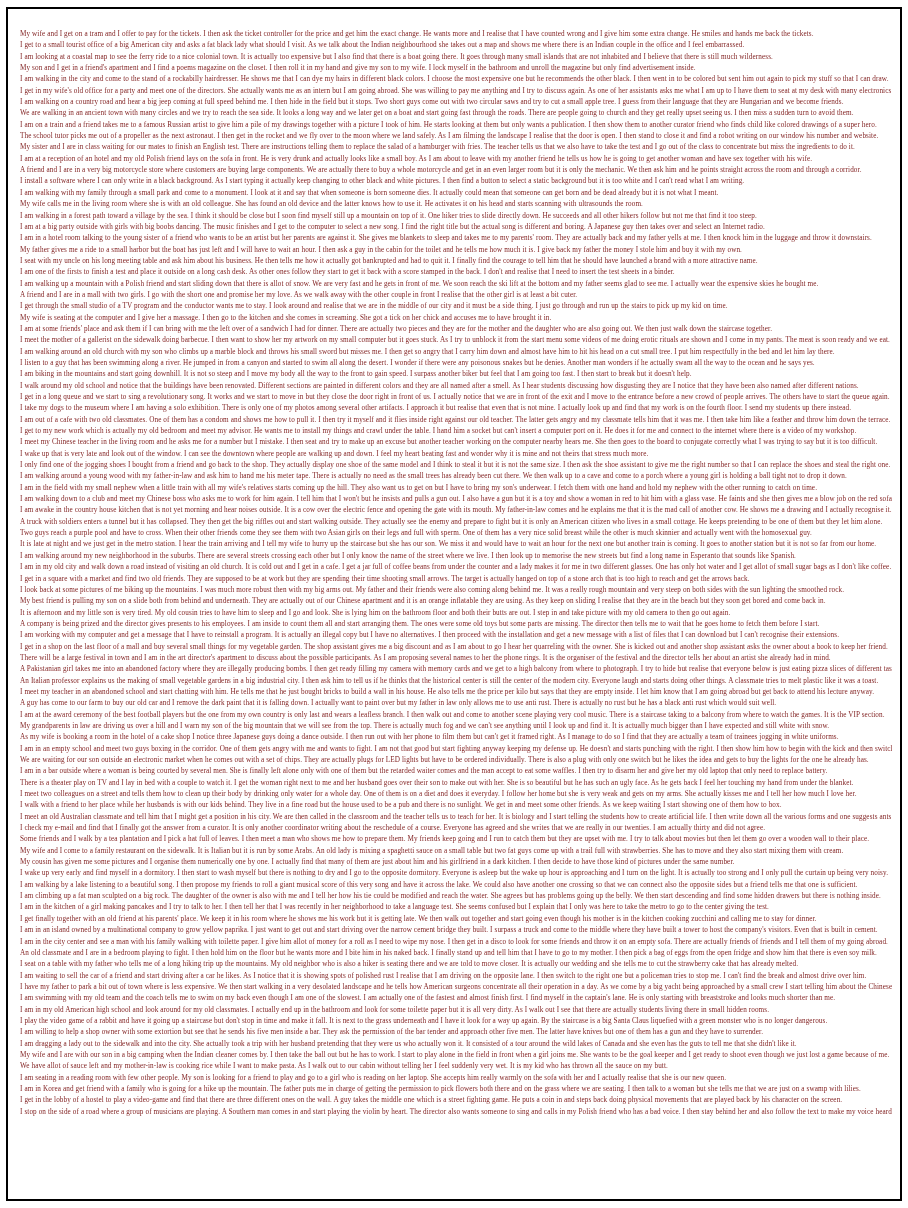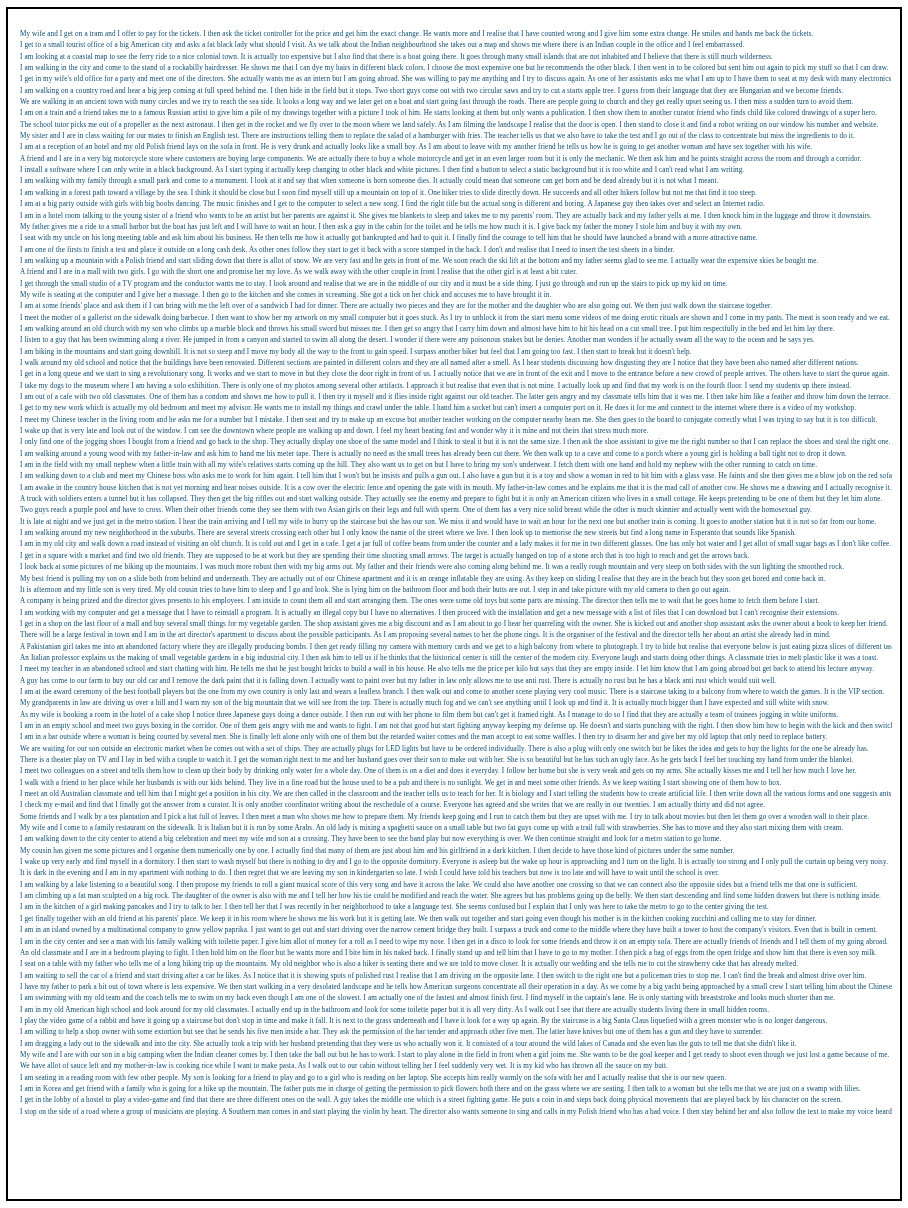--- a/index.html
+++ b/index.html
@@ -24,51 +24,53 @@
     border: 2.5px solid #000000;
     background: #ffffff;
     box-sizing: border-box;
     overflow: hidden;
   }
   .lines {
     position: absolute;
     left: 12px;
     right: 8px;
     top: 20px;
-    color: #0c4a6e;
+    color: #7f1d1d;
   }
   .line {
     font-size: 7.2px;
     line-height: 11.35px;
     height: 11.35px;
     white-space: nowrap;
     overflow: hidden;
     letter-spacing: 0.1px;
   }
 </style>
 </head>
 <body>
 
 <div class="page">
   <div class="frame">
     <div class="lines">
         <div class="line">My wife and I get on a tram and I offer to pay for the tickets. I then ask the ticket controller for the price and get him the exact change. He wants more and I realise that I have counted wrong and I give him some extra change. He smiles and hands me back the tickets.</div>
         <div class="line">I get to a small tourist office of a big American city and asks a fat black lady what should I visit. As we talk about the Indian neighbourhood she takes out a map and shows me where there is an Indian couple in the office and I feel embarrassed.</div>
         <div class="line">I am looking at a coastal map to see the ferry ride to a nice colonial town. It is actually too expensive but I also find that there is a boat going there. It goes through many small islands that are not inhabited and I believe that there is still much wilderness.</div>
+        <div class="line">My son and I get in a friend's apartment and I find a poems magazine on the closet. I then roll it in my hand and give my son to my wife. I lock myself in the bathroom and unroll the magazine but only find advertisement inside.</div>
         <div class="line">I am walking in the city and come to the stand of a rockabilly hairdresser. He shows me that I can dye my hairs in different black colors. I choose the most expensive one but he recommends the other black. I then went in to be colored but sent him out again to pick my stuff so that I can draw.</div>
         <div class="line">I get in my wife's old office for a party and meet one of the directors. She actually wants me as an intern but I am going abroad. She was willing to pay me anything and I try to discuss again. As one of her assistants asks me what I am up to I have them to seat at my desk with many electronics.</div>
-        <div class="line">I am walking on a country road and hear a big jeep coming at full speed behind me. I then hide in the field but it stops. Two short guys come out with two circular saws and try to cut a starts apple tree. I guess from their language that they are Hungarian and we become friends.</div>
+        <div class="line">I am walking on a country road and hear a big jeep coming at full speed behind me. I then hide in the field but it stops. Two short guys come out with two circular saws and try to cut a small apple tree. I guess from their language that they are Hungarian and we become friends.</div>
         <div class="line">We are walking in an ancient town with many circles and we try to reach the sea side. It looks a long way and we later get on a boat and start going fast through the roads. There are people going to church and they get really upset seeing us. I then miss a sudden turn to avoid them.</div>
         <div class="line">I am on a train and a friend takes me to a famous Russian artist to give him a pile of my drawings together with a picture I took of him. He starts looking at them but only wants a publication. I then show them to another curator friend who finds child like colored drawings of a super hero.</div>
         <div class="line">The school tutor picks me out of a propeller as the next astronaut. I then get in the rocket and we fly over to the moon where we land safely. As I am filming the landscape I realise that the door is open. I then stand to close it and find a robot writing on our window his number and website.</div>
         <div class="line">My sister and I are in class waiting for our mates to finish an English test. There are instructions telling them to replace the salad of a hamburger with fries. The teacher tells us that we also have to take the test and I go out of the class to concentrate but miss the ingredients to do it.</div>
         <div class="line">I am at a reception of an hotel and my old Polish friend lays on the sofa in front. He is very drunk and actually looks like a small boy. As I am about to leave with my another friend he tells us how he is going to get another woman and have sex together with his wife.</div>
         <div class="line">A friend and I are in a very big motorcycle store where customers are buying large components. We are actually there to buy a whole motorcycle and get in an even larger room but it is only the mechanic. We then ask him and he points straight across the room and through a corridor.</div>
         <div class="line">I install a software where I can only write in a black background. As I start typing it actually keep changing to other black and white pictures. I then find a button to select a static background but it is too white and I can't read what I am writing.</div>
         <div class="line">I am walking with my family through a small park and come to a monument. I look at it and say that when someone is born someone dies. It actually could mean that someone can get born and be dead already but it is not what I meant.</div>
+        <div class="line">My wife calls me in the living room where she is with an old colleague. She has found an old device and the latter knows how to use it. He activates it on his head and starts scanning with ultrasounds the room.</div>
         <div class="line">I am walking in a forest path toward a village by the sea. I think it should be close but I soon find myself still up a mountain on top of it. One hiker tries to slide directly down. He succeeds and all other hikers follow but not me that find it too steep.</div>
         <div class="line">I am at a big party outside with girls with big boobs dancing. The music finishes and I get to the computer to select a new song. I find the right title but the actual song is different and boring. A Japanese guy then takes over and select an Internet radio.</div>
         <div class="line">I am in a hotel room talking to the young sister of a friend who wants to be an artist but her parents are against it. She gives me blankets to sleep and takes me to my parents' room. They are actually back and my father yells at me. I then knock him in the luggage and throw it downstairs.</div>
         <div class="line">My father gives me a ride to a small harbor but the boat has just left and I will have to wait an hour. I then ask a guy in the cabin for the toilet and he tells me how much it is. I give back my father the money I stole him and buy it with my own.</div>
         <div class="line">I seat with my uncle on his long meeting table and ask him about his business. He then tells me how it actually got bankrupted and had to quit it. I finally find the courage to tell him that he should have launched a brand with a more attractive name.</div>
         <div class="line">I am one of the firsts to finish a test and place it outside on a long cash desk. As other ones follow they start to get it back with a score stamped in the back. I don't and realise that I need to insert the test sheets in a binder.</div>
         <div class="line">I am walking up a mountain with a Polish friend and start sliding down that there is allot of snow. We are very fast and he gets in front of me. We soon reach the ski lift at the bottom and my father seems glad to see me. I actually wear the expensive skies he bought me.</div>
         <div class="line">A friend and I are in a mall with two girls. I go with the short one and promise her my love. As we walk away with the other couple in front I realise that the other girl is at least a bit cuter.</div>
         <div class="line">I get through the small studio of a TV program and the conductor wants me to stay. I look around and realise that we are in the middle of our city and it must be a side thing. I just go through and run up the stairs to pick up my kid on time.</div>
         <div class="line">My wife is seating at the computer and I give her a massage. I then go to the kitchen and she comes in screaming. She got a tick on her chick and accuses me to have brought it in.</div>
@@ -103,33 +105,31 @@
         <div class="line">I get in a shop on the last floor of a mall and buy several small things for my vegetable garden. The shop assistant gives me a big discount and as I am about to go I hear her quarreling with the owner. She is kicked out and another shop assistant asks the owner about a book to keep her friend.</div>
         <div class="line">There will be a large festival in town and I am in the art director's apartment to discuss about the possible participants. As I am proposing several names to her the phone rings. It is the organiser of the festival and the director tells her about an artist she already had in mind.</div>
         <div class="line">A Pakistanian girl takes me into an abandoned factory where they are illegally producing bombs. I then get ready filling my camera with memory cards and we get to a high balcony from where to photograph. I try to hide but realise that everyone below is just eating pizza slices of different tastes.</div>
         <div class="line">An Italian professor explains us the making of small vegetable gardens in a big industrial city. I then ask him to tell us if he thinks that the historical center is still the center of the modern city. Everyone laugh and starts doing other things. A classmate tries to melt plastic like it was a toast.</div>
         <div class="line">I meet my teacher in an abandoned school and start chatting with him. He tells me that he just bought bricks to build a wall in his house. He also tells me the price per kilo but says that they are empty inside. I let him know that I am going abroad but get back to attend his lecture anyway.</div>
         <div class="line">A guy has come to our farm to buy our old car and I remove the dark paint that it is falling down. I actually want to paint over but my father in law only allows me to use anti rust. There is actually no rust but he has a black anti rust which would suit well.</div>
         <div class="line">I am at the award ceremony of the best football players but the one from my own country is only last and wears a leafless branch. I then walk out and come to another scene playing very cool music. There is a staircase taking to a balcony from where to watch the games. It is the VIP section.</div>
         <div class="line">My grandparents in law are driving us over a hill and I warn my son of the big mountain that we will see from the top. There is actually much fog and we can't see anything until I look up and find it. It is actually much bigger than I have expected and still white with snow.</div>
         <div class="line">As my wife is booking a room in the hotel of a cake shop I notice three Japanese guys doing a dance outside. I then run out with her phone to film them but can't get it framed right. As I manage to do so I find that they are actually a team of trainees jogging in white uniforms.</div>
         <div class="line">I am in an empty school and meet two guys boxing in the corridor. One of them gets angry with me and wants to fight. I am not that good but start fighting anyway keeping my defense up. He doesn't and starts punching with the right. I then show him how to begin with the kick and then switch.</div>
+        <div class="line">We are waiting for our son outside an electronic market when he comes out with a set of chips. They are actually plugs for LED lights but have to be ordered individually. There is also a plug with only one switch but he likes the idea and gets to buy the lights for the one he already has.</div>
         <div class="line">I am in a bar outside where a woman is being courted by several men. She is finally left alone only with one of them but the retarded waiter comes and the man accept to eat some waffles. I then try to disarm her and give her my old laptop that only need to replace battery.</div>
-        <div class="line">We are waiting for our son outside an electronic market when he comes out with a set of chips. They are actually plugs for LED lights but have to be ordered individually. There is also a plug with only one switch but he likes the idea and gets to buy the lights for the one he already has.</div>
         <div class="line">There is a theater play on TV and I lay in bed with a couple to watch it. I get the woman right next to me and her husband goes over their son to make out with her. She is so beautiful but he has such an ugly face. As he gets back I feel her touching my hand from under the blanket.</div>
         <div class="line">I meet two colleagues on a street and tells them how to clean up their body by drinking only water for a whole day. One of them is on a diet and does it everyday. I follow her home but she is very weak and gets on my arms. She actually kisses me and I tell her how much I love her.</div>
         <div class="line">I walk with a friend to her place while her husbands is with our kids behind. They live in a fine road but the house used to be a pub and there is no sunlight. We get in and meet some other friends. As we keep waiting I start showing one of them how to box.</div>
         <div class="line">I meet an old Australian classmate and tell him that I might get a position in his city. We are then called in the classroom and the teacher tells us to teach for her. It is biology and I start telling the students how to create artificial life. I then write down all the various forms and one suggests ants.</div>
         <div class="line">I check my e-mail and find that I finally got the answer from a curator. It is only another coordinator writing about the reschedule of a course. Everyone has agreed and she writes that we are really in our twenties. I am actually thirty and did not agree.</div>
         <div class="line">Some friends and I walk by a tea plantation and I pick a hat full of leaves. I then meet a man who shows me how to prepare them. My friends keep going and I run to catch them but they are upset with me. I try to talk about movies but then let them go over a wooden wall to their place.</div>
         <div class="line">My wife and I come to a family restaurant on the sidewalk. It is Italian but it is run by some Arabs. An old lady is mixing a spaghetti sauce on a small table but two fat guys come up with a trail full with strawberries. She has to move and they also start mixing them with cream.</div>
-        <div class="line">I am walking down to the city center to attend a big celebration and meet my wife and son at a crossing. They have been to see the band play but now everything is over. We then continue straight and look for a metro station to go home.</div>
         <div class="line">My cousin has given me some pictures and I organise them numerically one by one. I actually find that many of them are just about him and his girlfriend in a dark kitchen. I then decide to have those kind of pictures under the same number.</div>
         <div class="line">I wake up very early and find myself in a dormitory. I then start to wash myself but there is nothing to dry and I go to the opposite dormitory. Everyone is asleep but the wake up hour is approaching and I turn on the light. It is actually too strong and I only pull the curtain up being very noisy.</div>
-        <div class="line">It is dark in the evening and I am in my apartment with nothing to do. I then regret that we are leaving my son in kindergarten so late. I wish I could have told his teachers but now is too late and will have to wait until the school is over.</div>
         <div class="line">I am walking by a lake listening to a beautiful song. I then propose my friends to roll a giant musical score of this very song and have it across the lake. We could also have another one crossing so that we can connect also the opposite sides but a friend tells me that one is sufficient.</div>
         <div class="line">I am climbing up a fat man sculpted on a big rock. The daughter of the owner is also with me and I tell her how his tie could be modified and reach the water. She agrees but has problems going up the belly. We then start descending and find some hidden drawers but there is nothing inside.</div>
         <div class="line">I am in the kitchen of a girl making pancakes and I try to talk to her. I then tell her that I was recently in her neighborhood to take a language test. She seems confused but I explain that I only was here to take the metro to go to the center giving the test.</div>
         <div class="line">I get finally together with an old friend at his parents' place. We keep it in his room where he shows me his work but it is getting late. We then walk out together and start going even though his mother is in the kitchen cooking zucchini and calling me to stay for dinner.</div>
         <div class="line">I am in an island owned by a multinational company to grow yellow paprika. I just want to get out and start driving over the narrow cement bridge they built. I surpass a truck and come to the middle where they have built a tower to host the company's visitors. Even that is built in cement.</div>
         <div class="line">I am in the city center and see a man with his family walking with toilette paper. I give him allot of money for a roll as I need to wipe my nose. I then get in a disco to look for some friends and throw it on an empty sofa. There are actually friends of friends and I tell them of my going abroad.</div>
         <div class="line">An old classmate and I are in a bedroom playing to fight. I then hold him on the floor but he wants more and I bite him in his naked back. I finally stand up and tell him that I have to go to my mother. I then pick a bag of eggs from the open fridge and show him that there is even soy milk.</div>
         <div class="line">I seat on a table with my father who tells me of a long hiking trip up the mountains. My old neighbor who is also a hiker is seating there and we are told to move closer. It is actually our wedding and she tells me to cut the strawberry cake that has already melted.</div>
         <div class="line">I am waiting to sell the car of a friend and start driving after a car he likes. As I notice that it is showing spots of polished rust I realise that I am driving on the opposite lane. I then switch to the right one but a policeman tries to stop me. I can't find the break and almost drive over him.</div>
         <div class="line">I have my father to park a bit out of town where is less expensive. We then start walking in a very desolated landscape and he tells how American surgeons concentrate all their operation in a day. As we come by a big yacht being approached by a small crew I start telling him about the Chinese.</div>

